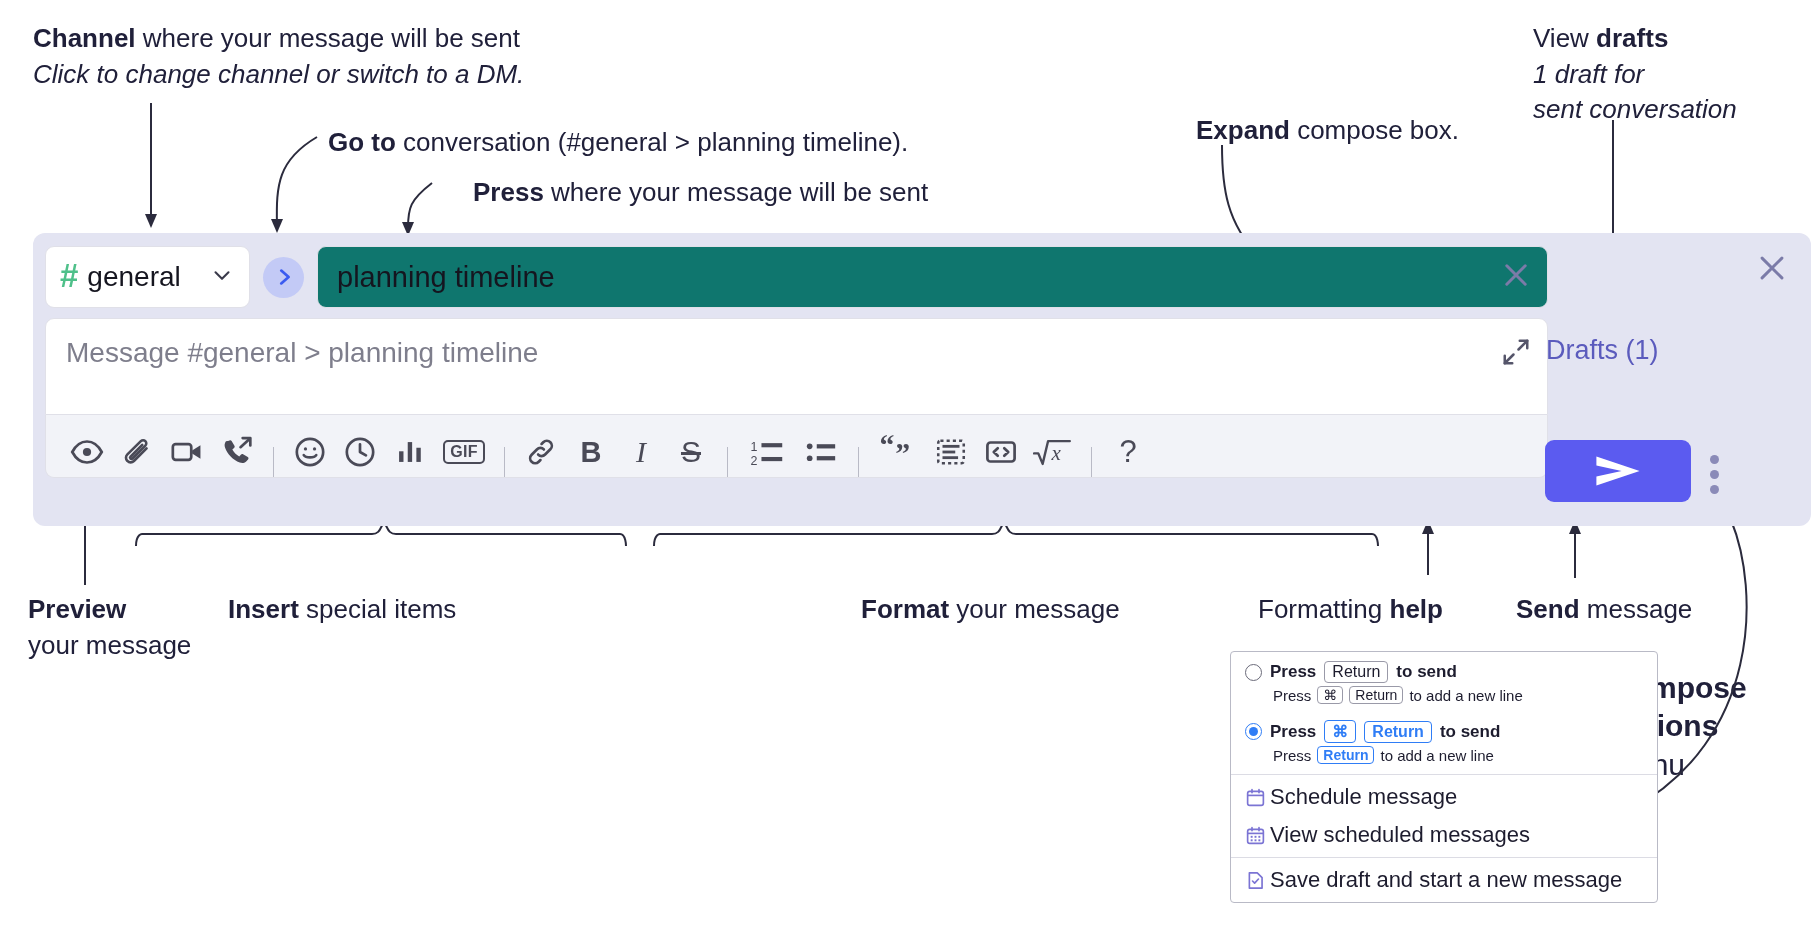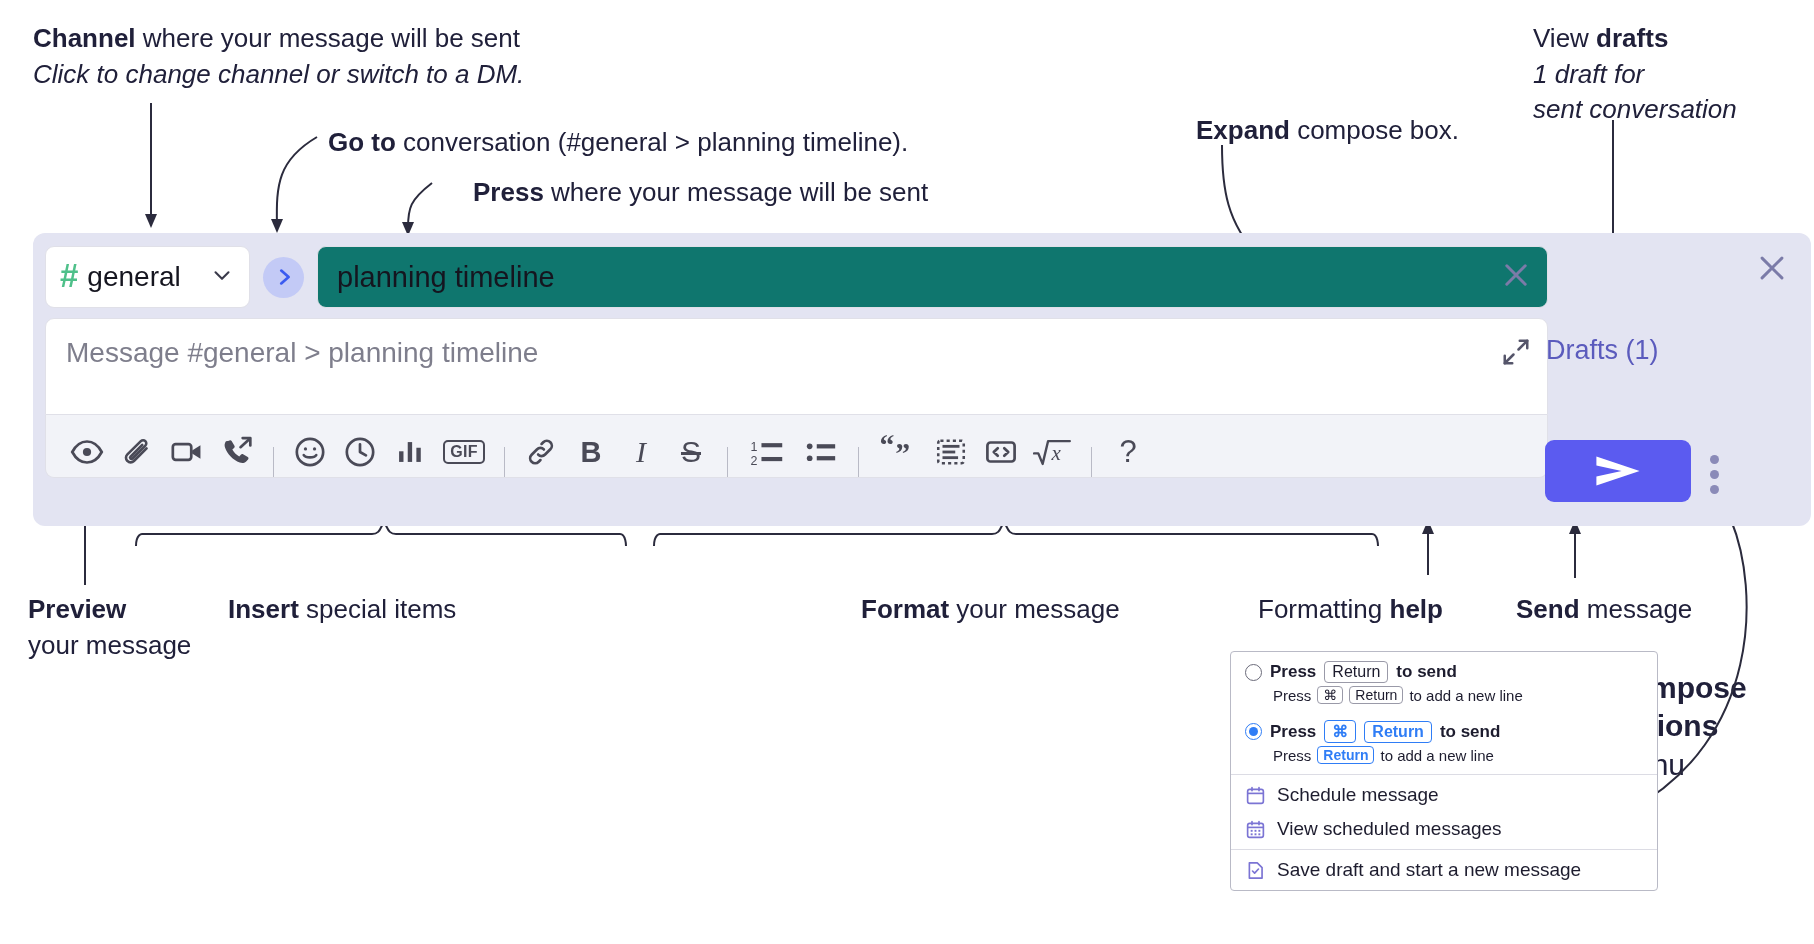--- a/index.html
+++ b/index.html
@@ -86,21 +86,21 @@
   .opt-sub-row{ display:flex; align-items:center; padding:1px 14px 7px 42px; gap:6px; font-size:15px;}
   .radio{ width:17px; height:17px; border:1.8px solid #6b6b7a; border-radius:50%;
           flex:none; display:flex; align-items:center; justify-content:center; }
   .radio.on{ border-color:#2f7df6; }
   .radio.on::after{ content:""; width:9px; height:9px; border-radius:50%; background:#2f7df6; }
   .key{ border:1.4px solid #9a9aa8; border-radius:4px; padding:1px 7px; font-size:16px; color:#1d1c2e; }
   .key.sm{ font-size:14px; padding:0px 5px; }
   .key.blue{ border-color:#2f7df6; color:#2f7df6; font-weight:700; }
   .key.blue.sm{ font-weight:700; }
   .opt-divider{ height:1px; background:#dcdce4; }
-  .opt-item{ display:flex; align-items:center; gap:11px; padding:9px 14px; font-size:19px; }
+  .opt-item{ display:flex; align-items:center; gap:4px; padding:9px 14px; font-size:22px; }
   .opt-item:first-of-type{ padding-top:12px; }
 </style>
 </head>
 <body>
 
 <div class="ann" style="left:33px; top:22px; font-size:26px;">
   <div><b>Channel</b><span> where your message will be sent</span></div>
   <div style="margin-top:3px;"><i>Click to change channel or switch to a DM.</i></div>
 </div>
 

